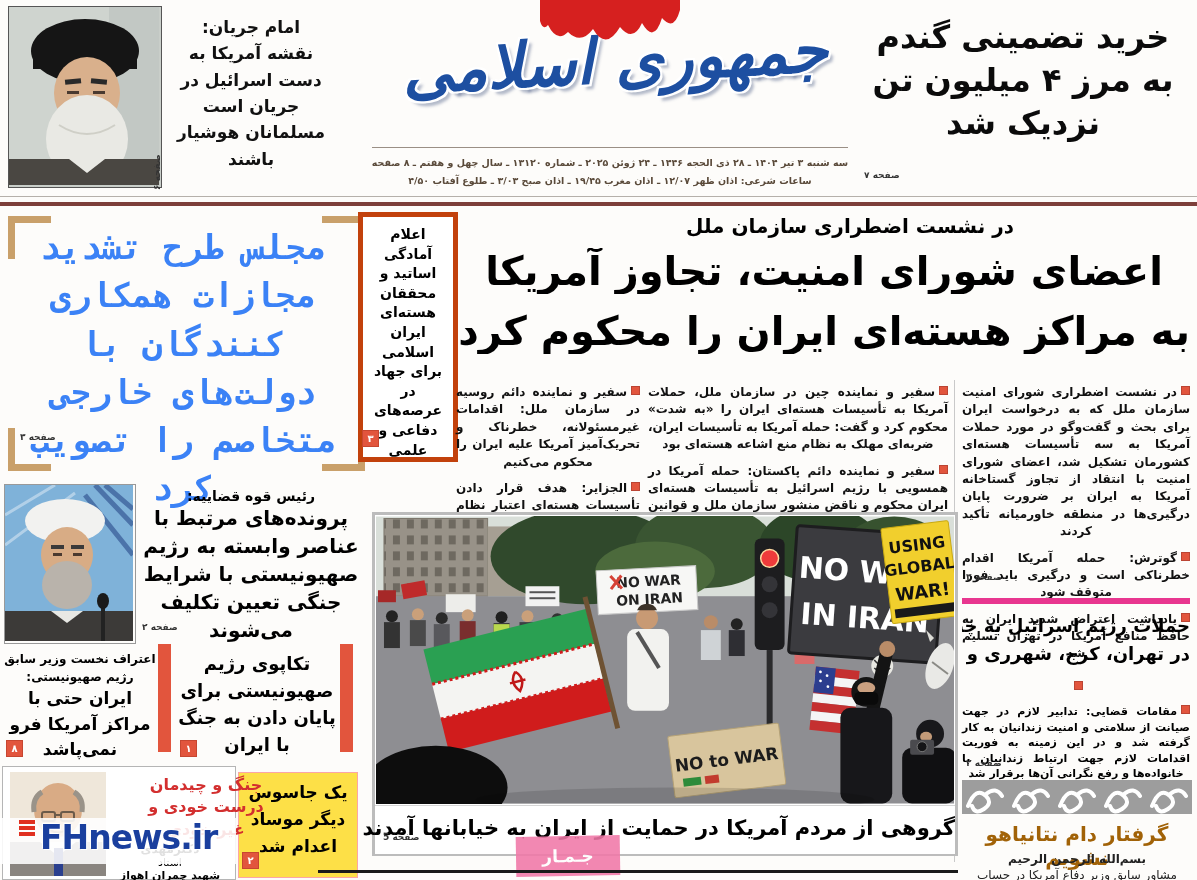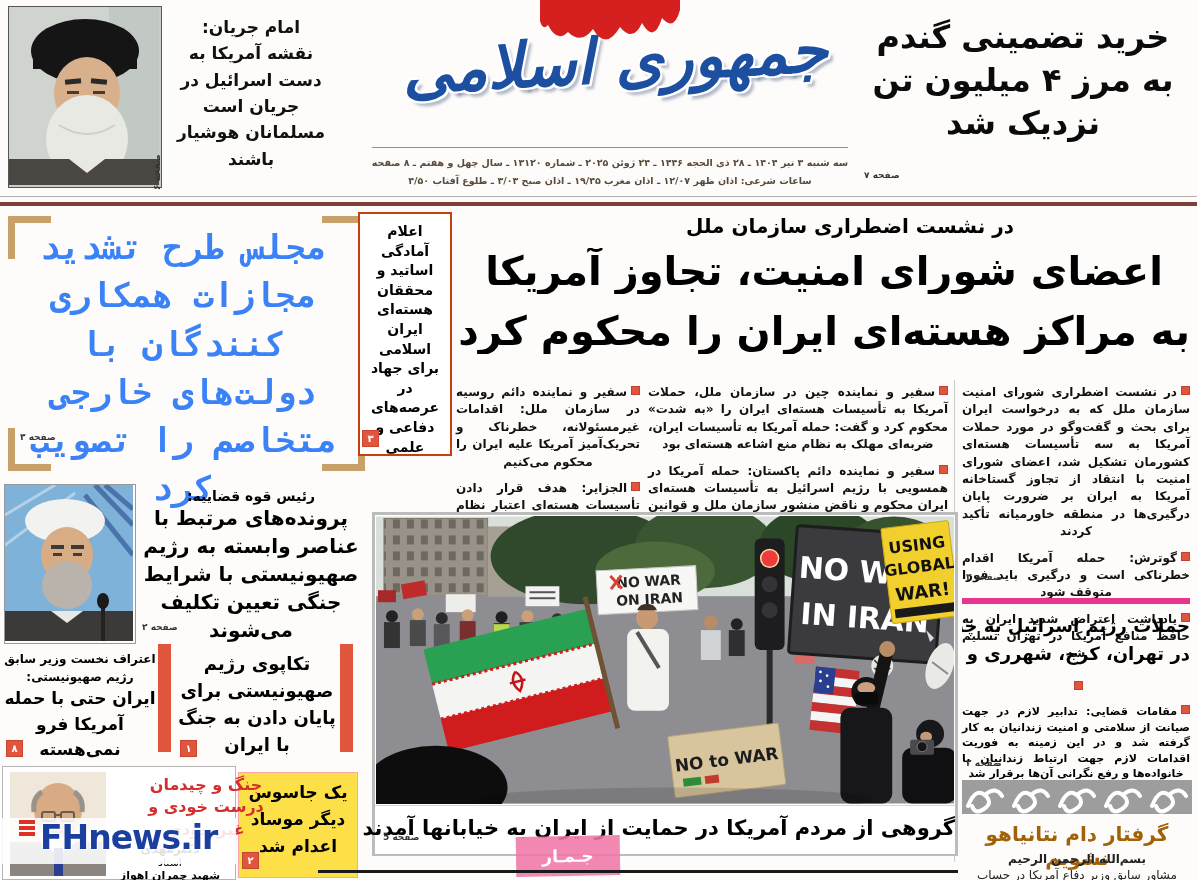--- a/index.html
+++ b/index.html
@@ -97,21 +97,21 @@
   <div class="abs" style="left:0;top:196px;width:1197px;height:1px;background:#b5b0aa;"></div>
   <div class="abs" style="left:0;top:202px;width:1197px;height:4px;background:#7d3f3a;"></div>
 
   <div class="abs bk tl" style="left:8px;top:216px;"></div>
   <div class="abs bk tr" style="left:322px;top:216px;"></div>
   <div class="abs bk bl" style="left:8px;top:428px;"></div>
   <div class="abs bk br" style="left:322px;top:428px;"></div>
   <div class="abs rtl ctr majles" style="left:22px;top:226px;width:322px;">مجلس طرح تشدید مجازات همکاری کنندگان با دولت‌های خارجی متخاصم را تصویب کرد</div>
   <div class="abs pageref" style="left:20px;top:432px;">صفحه ۳</div>
 
-  <div class="abs" style="left:358px;top:212px;width:90px;height:240px;border:2px solid #c2410c;background:#fff;">
+  <div class="abs" style="left:358px;top:212px;width:90px;height:240px;border:5px solid #c2410c;background:#fff;">
     <div class="rtl ctr prof" style="padding:8px 6px;">اعلام آمادگی اساتید و محققان هسته‌ای ایران اسلامی برای جهاد در عرصه‌های دفاعی و علمی</div>
   </div>
   <div class="abs badge" style="left:362px;top:430px;">۳</div>
 
   <div class="abs rtl ctr lead-kicker" style="left:520px;top:214px;width:660px;">در نشست اضطراری سازمان ملل</div>
   <div class="abs rtl ctr lead-h" style="left:458px;top:248px;width:732px;">اعضای شورای امنیت، تجاوز آمریکا</div>
   <div class="abs rtl ctr lead-h" style="left:458px;top:308px;width:732px;">به مراکز هسته‌ای ایران را محکوم کردند</div>
 
   <div class="abs vline" style="left:954px;top:380px;width:1px;height:482px;"></div>
 
@@ -322,21 +322,21 @@
     </svg>
   </div>
   <div class="abs rtl ctr" style="left:138px;top:488px;width:226px;">
     <div class="jud-k">رئیس قوه قضاییه:</div>
     <div class="jud-h">پرونده‌های مرتبط با عناصر وابسته به رژیم صهیونیستی با شرایط جنگی تعیین تکلیف می‌شوند</div>
   </div>
   <div class="abs pageref" style="left:142px;top:622px;">صفحه ۲</div>
 
   <div class="abs rtl ctr" style="left:4px;top:650px;width:152px;">
     <div class="olm-k">اعتراف نخست وزیر سابق رژیم صهیونیستی:</div>
-    <div class="olm-h">ایران حتی با حمله آمریکا فرو نمی‌هسته</div>
+    <div class="olm-h">ایران حتی با مراکز آمریکا فرو نمی‌پاشد</div>
   </div>
   <div class="abs badge" style="left:6px;top:740px;">۸</div>
 
   <div class="abs redbar" style="left:158px;top:644px;width:13px;height:108px;"></div>
   <div class="abs rtl ctr cease" style="left:176px;top:650px;width:162px;">تکاپوی رژیم صهیونیستی برای پایان دادن به جنگ با ایران</div>
   <div class="abs badge" style="left:180px;top:740px;">۱</div>
   <div class="abs redbar" style="left:340px;top:644px;width:13px;height:108px;"></div>
 
   <div class="abs" style="left:238px;top:772px;width:118px;height:104px;border:1px solid #fca5a5;background:#fde047;">
     <div class="rtl ctr spy" style="padding-top:6px;">یک جاسوس دیگر موساد اعدام شد</div>

